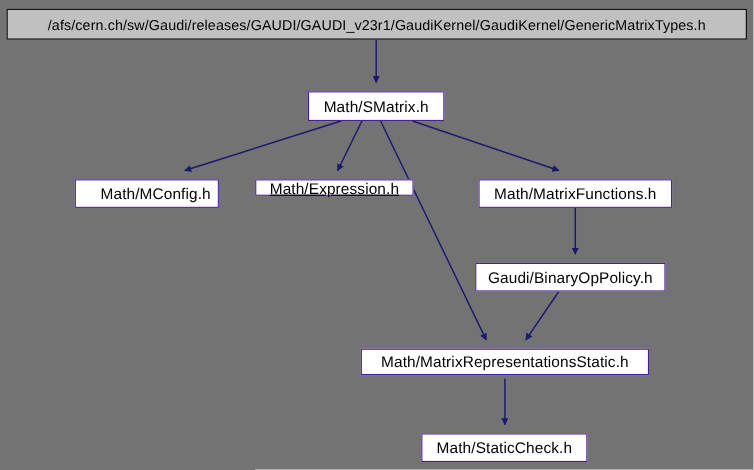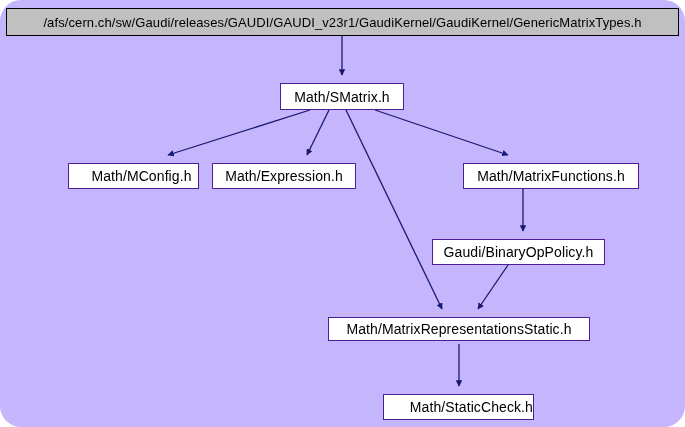--- a/index.html
+++ b/index.html
@@ -4,24 +4,23 @@
 <style>
   html, body {
     margin: 0;
     padding: 0;
     background: #ffffff;
   }
   #graph-root {
     position: relative;
     width: 685px;
     height: 427px;
-    background: #c4b5fd;
+    background: #737373;
     font-family: "Liberation Sans", sans-serif;
     overflow: hidden;
-    border-radius: 21px;
   }
   #edge-layer {
     position: absolute;
     left: 0;
     top: 0;
     width: 685px;
     height: 427px;
   }
   .node {
     position: absolute;
@@ -74,30 +73,30 @@
   <div id="nodes-group">
       <div class="node root" style="left: 6px; top: 8px; width: 673px; height: 28px;">
         <span class="node-label">/afs/cern.ch/sw/Gaudi/releases/GAUDI/GAUDI_v23r1/GaudiKernel/GaudiKernel/GenericMatrixTypes.h</span>
       </div>
       <div class="node" style="left: 280px; top: 83px; width: 124px; height: 27px;">
         <span class="node-label">Math/SMatrix.h</span>
       </div>
       <div class="node" style="left: 68px; top: 163px; width: 131px; height: 26px; padding-left: 16px;">
         <span class="node-label">Math/MConfig.h</span>
       </div>
-      <div class="node" style="left: 212px; top: 163px; width: 144px; height: 26px;">
+      <div class="node" style="left: 232px; top: 163px; width: 144px; height: 15px; text-decoration: underline;">
         <span class="node-label">Math/Expression.h</span>
       </div>
-      <div class="node" style="left: 435px; top: 163px; width: 176px; height: 26px; margin-left: 28px;">
+      <div class="node" style="left: 435px; top: 163px; width: 176px; height: 26px;">
         <span class="node-label">Math/MatrixFunctions.h</span>
       </div>
       <div class="node" style="left: 432px; top: 239px; width: 173px; height: 26px;">
         <span class="node-label">Gaudi/BinaryOpPolicy.h</span>
       </div>
       <div class="node" style="left: 328px; top: 317px; width: 262px; height: 24px;">
         <span class="node-label">Math/MatrixRepresentationsStatic.h</span>
       </div>
-      <div class="node" style="left: 383px; top: 394px; width: 151px; height: 26px; justify-content: flex-end;">
+      <div class="node" style="left: 383px; top: 394px; width: 151px; height: 26px;">
         <span class="node-label">Math/StaticCheck.h</span>
       </div>
     </div>
 
 </div>
 
 </body></html>

